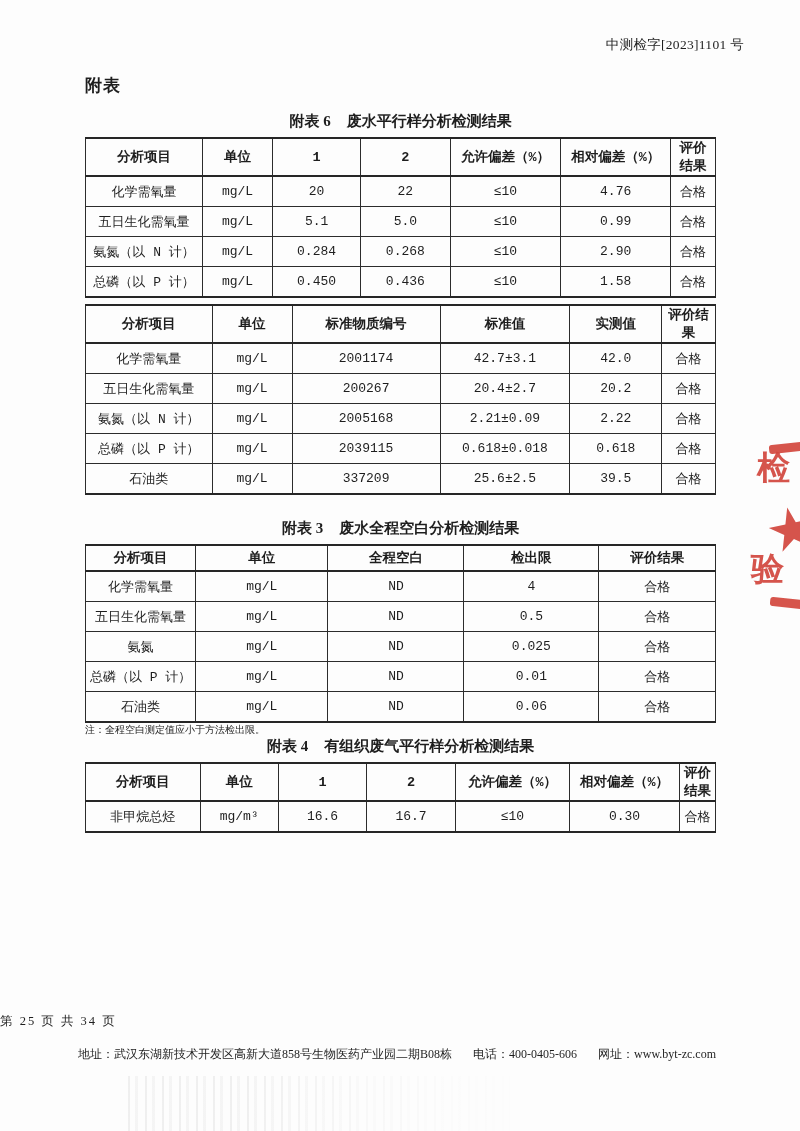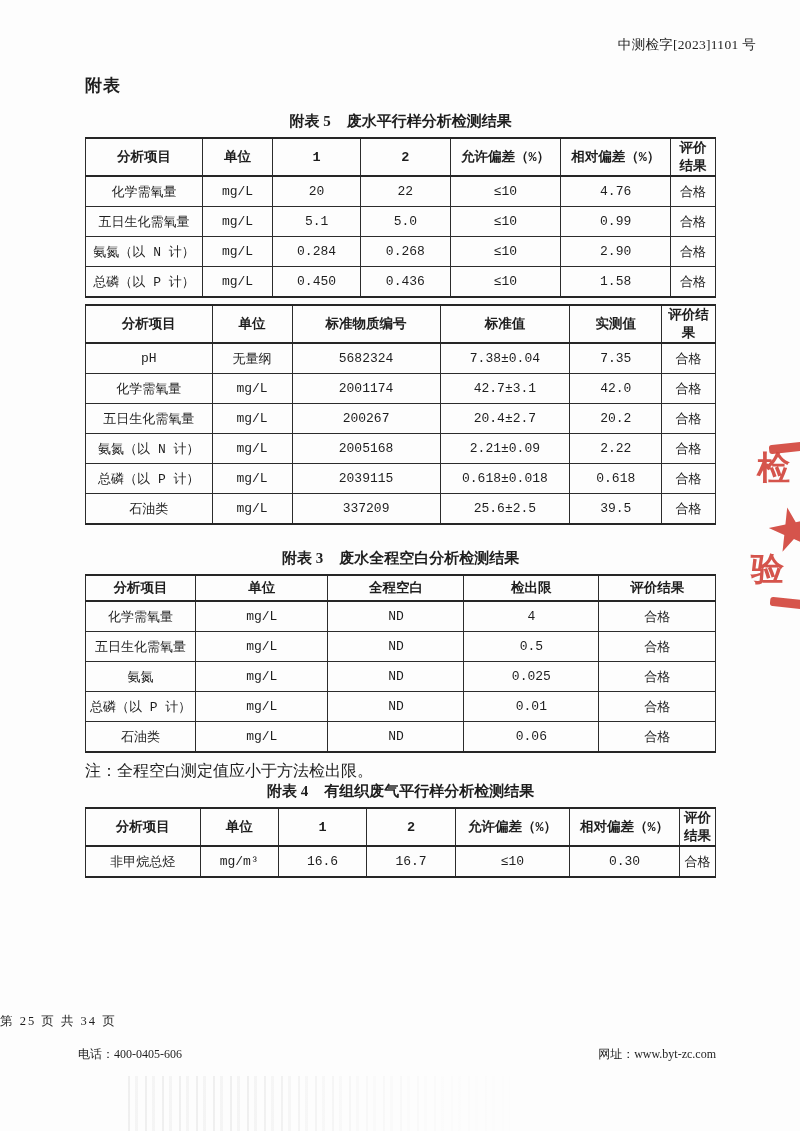--- a/index.html
+++ b/index.html
@@ -9,21 +9,21 @@
     font-family:"Liberation Serif","DejaVu Serif",serif;
     color:#1e1e1e;
   }
   .page{
     position:relative;
     width:800px;height:1131px;
     overflow:hidden;
     background:#fdfdfd;
   }
   .doc-number{
-    padding:36px 44px 0 0;
+    padding:36px 56px 0 0;
     text-align:right;
     font-size:13.5px;
     letter-spacing:.3px;
   }
   .content{ padding:0 84px 0 85px; }
   .appendix{
     margin-top:20px;
     font-size:17px;
     font-weight:bold;
     letter-spacing:1px;
@@ -68,22 +68,22 @@
   .t1 th:nth-child(5){width:16.8%} .t1 th:nth-child(6){width:16.6%}
   .t2 th:nth-child(1){width:19.3%} .t2 th:nth-child(2){width:11.9%}
   .t2 th:nth-child(3){width:22.7%} .t2 th:nth-child(4){width:19.8%}
   .t2 th:nth-child(5){width:13.8%}
   .t3 th:nth-child(1){width:16.7%} .t3 th:nth-child(2){width:20.2%}
   .t3 th:nth-child(3){width:20.8%} .t3 th:nth-child(4){width:20.6%}
   .t4 th:nth-child(1){width:17.4%} .t4 th:nth-child(2){width:11.6%}
   .t4 th:nth-child(3){width:13.3%} .t4 th:nth-child(4){width:13.2%}
   .t4 th:nth-child(5){width:17.4%} .t4 th:nth-child(6){width:16.6%}
   .note{
-    margin-top:8px;
-    font-size:16px;
+    margin-top:0;
+    font-size:10px;
   }
   .page-number{
     position:absolute;
     top:1013px; left:0; width:100%;
     text-align:left;
     font-size:12.5px;
     letter-spacing:2px;
   }
   .footer-line{
     position:absolute;
@@ -133,21 +133,21 @@
 <body>
 
 <div class="page">
 
   <div class="doc-number">中测检字[2023]1101 号</div>
 
   <div class="content">
     <div class="appendix">附表</div>
 
     <div class="tbl-title tt1">
-      <span class="prefix">附表 5</span><span>废水平行样分析检测结果</span>
+      <span class="prefix">附表 6</span><span>废水平行样分析检测结果</span>
     </div>
     <table class="rpt t1">
         <thead>
           <tr>
             <th>分析项目</th>
             <th>单位</th>
             <th>1</th>
             <th>2</th>
             <th>允许偏差（%）</th>
             <th>相对偏差（%）</th>
@@ -200,28 +200,20 @@
             <th>分析项目</th>
             <th>单位</th>
             <th>标准物质编号</th>
             <th>标准值</th>
             <th>实测值</th>
             <th>评价结果</th>
           </tr>
         </thead>
         <tbody>
           <tr>
-            <td>pH</td>
-            <td>无量纲</td>
-            <td>5682324</td>
-            <td>7.38±0.04</td>
-            <td>7.35</td>
-            <td>合格</td>
-          </tr>
-          <tr>
             <td>化学需氧量</td>
             <td>mg/L</td>
             <td>2001174</td>
             <td>42.7±3.1</td>
             <td>42.0</td>
             <td>合格</td>
           </tr>
           <tr>
             <td>五日生化需氧量</td>
             <td>mg/L</td>
@@ -343,19 +335,20 @@
     <div class="seal-arc seal-arc-top"></div>
     <div class="seal-char seal-char-top">检</div>
     <div class="seal-star">★</div>
     <div class="seal-char seal-char-bottom">验</div>
     <div class="seal-arc seal-arc-bottom"></div>
   </div>
 
   <div class="page-number">第 25 页 共 34 页</div>
 
   <div class="footer-line">
+    <span>地址：武汉东湖新技术开发区高新大道858号生物医药产业园二期B08栋</span>
     <span>电话：400-0405-606</span>
     <span>网址：www.byt-zc.com</span>
   </div>
 
   <div class="scan-streaks"></div>
 
 </div>
 
 </body></html>

